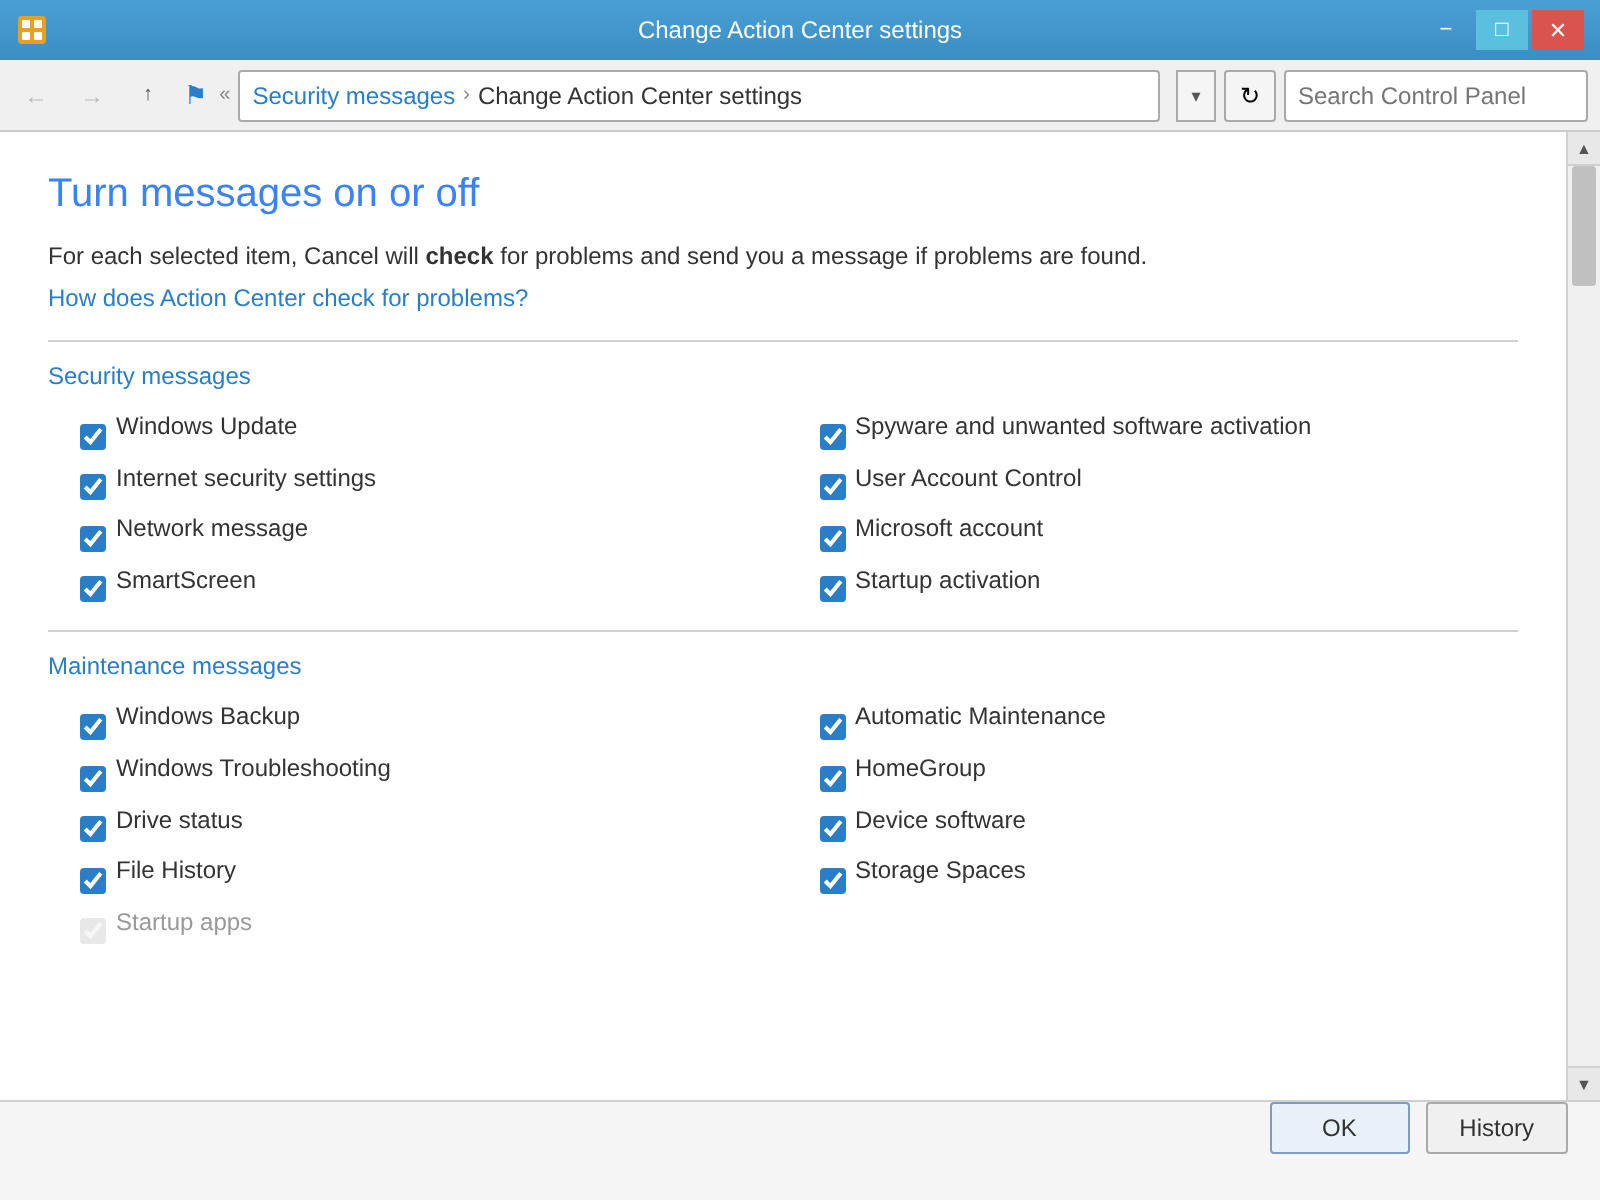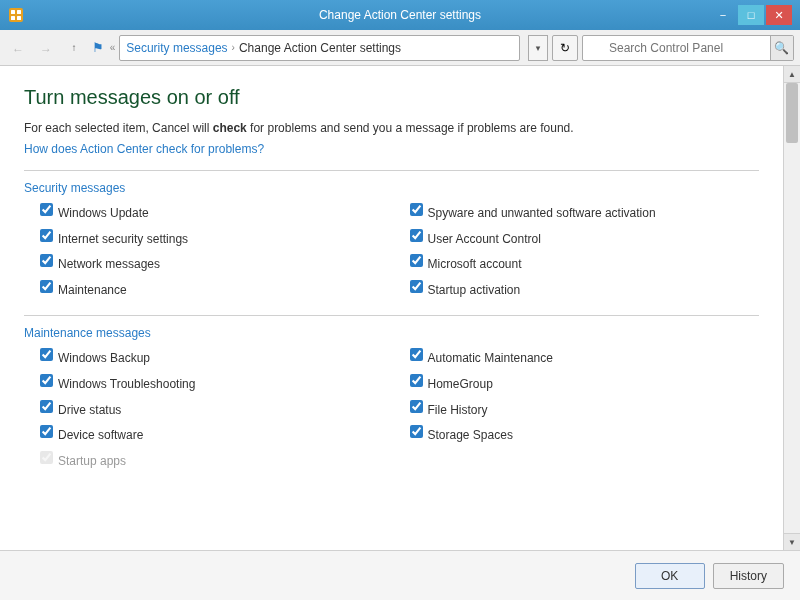--- a/index.html
+++ b/index.html
@@ -125,24 +125,23 @@
       background: #f5f5f5;
       cursor: pointer;
       font-size: 12px;
       border-radius: 2px;
     }
     .search-box {
       display: flex;
       border: 1px solid #aaa;
       background: white;
       height: 26px;
-      width: 212px;
+      width: 152px;
       border-radius: 2px;
       overflow: hidden;
-      padding-left: 20px;
     }
     .search-box input {
       border: none;
       outline: none;
       flex: 1;
       padding: 0 6px;
       font-size: 12px;
       color: #999;
       background: transparent;
     }
@@ -209,21 +208,21 @@
       background: #c0c0c0;
       border-radius: 2px;
     }
 
     
     .footer {
       height: 50px;
       background: #f5f5f5;
       border-top: 1px solid #d0d0d0;
       display: flex;
-      align-items: center;
+      align-items: flex-start;
       justify-content: flex-end;
       padding: 0 16px;
       gap: 8px;
     }
     .footer-btn {
       height: 26px;
       min-width: 70px;
       padding: 0 16px;
       border: 1px solid #aaa;
       background: #f0f0f0;
@@ -236,21 +235,21 @@
       justify-content: center;
     }
     .footer-btn.ok {
       background: #e8f0fa;
       border-color: #7a9cc5;
     }
 
     
     .page-title {
       font-size: 20px;
-      color: #14532d;
+      color: #3b82f6;
       font-weight: 300;
       margin-bottom: 10px;
     }
     .description {
       font-size: 12px;
       color: #333;
       line-height: 1.5;
       margin-bottom: 4px;
     }
     .description span.highlight { font-weight: 600; }
@@ -271,21 +270,21 @@
       margin-bottom: 8px;
     }
     .checkboxes-grid {
       display: grid;
       grid-template-columns: 1fr 1fr;
       gap: 4px 20px;
       padding-left: 16px;
     }
     .checkbox-item {
       display: flex;
-      align-items: flex-start;
+      align-items: flex-end;
       gap: 5px;
       font-size: 12px;
       color: #333;
       line-height: 1.8;
     }
     .checkbox-item.disabled {
       color: #999;
     }
     .checkbox-item input[type="checkbox"] {
       width: 13px;
@@ -367,29 +366,29 @@
       <label class="checkbox-item">
         <input type="checkbox" checked="" style="">
         <span>Internet security settings</span>
       </label>
       <label class="checkbox-item">
         <input type="checkbox" checked="" style="">
         <span>User Account Control</span>
       </label>
       <label class="checkbox-item">
         <input type="checkbox" checked="" style="">
-        <span>Network messages</span>
+        <span>Network message</span>
       </label>
       <label class="checkbox-item">
         <input type="checkbox" checked="" style="">
         <span>Microsoft account</span>
       </label>
       <label class="checkbox-item">
         <input type="checkbox" checked="" style="">
-        <span>Maintenance</span>
+        <span>SmartScreen</span>
       </label>
       <label class="checkbox-item">
         <input type="checkbox" checked="" style="">
         <span>Startup activation</span>
       </label>
     </div>
 
     <hr class="section-divider">
 
     
@@ -410,25 +409,25 @@
       <label class="checkbox-item">
         <input type="checkbox" checked="" style="">
         <span>HomeGroup</span>
       </label>
       <label class="checkbox-item">
         <input type="checkbox" checked="" style="">
         <span>Drive status</span>
       </label>
       <label class="checkbox-item">
         <input type="checkbox" checked="" style="">
+        <span>Device software</span>
+      </label>
+      <label class="checkbox-item">
+        <input type="checkbox" checked="" style="">
         <span>File History</span>
-      </label>
-      <label class="checkbox-item">
-        <input type="checkbox" checked="" style="">
-        <span>Device software</span>
       </label>
       <label class="checkbox-item">
         <input type="checkbox" checked="" style="">
         <span>Storage Spaces</span>
       </label>
       <label class="checkbox-item disabled">
         <input type="checkbox" checked="" disabled="" style="">
         <span>Startup apps</span>
       </label>
     </div>

